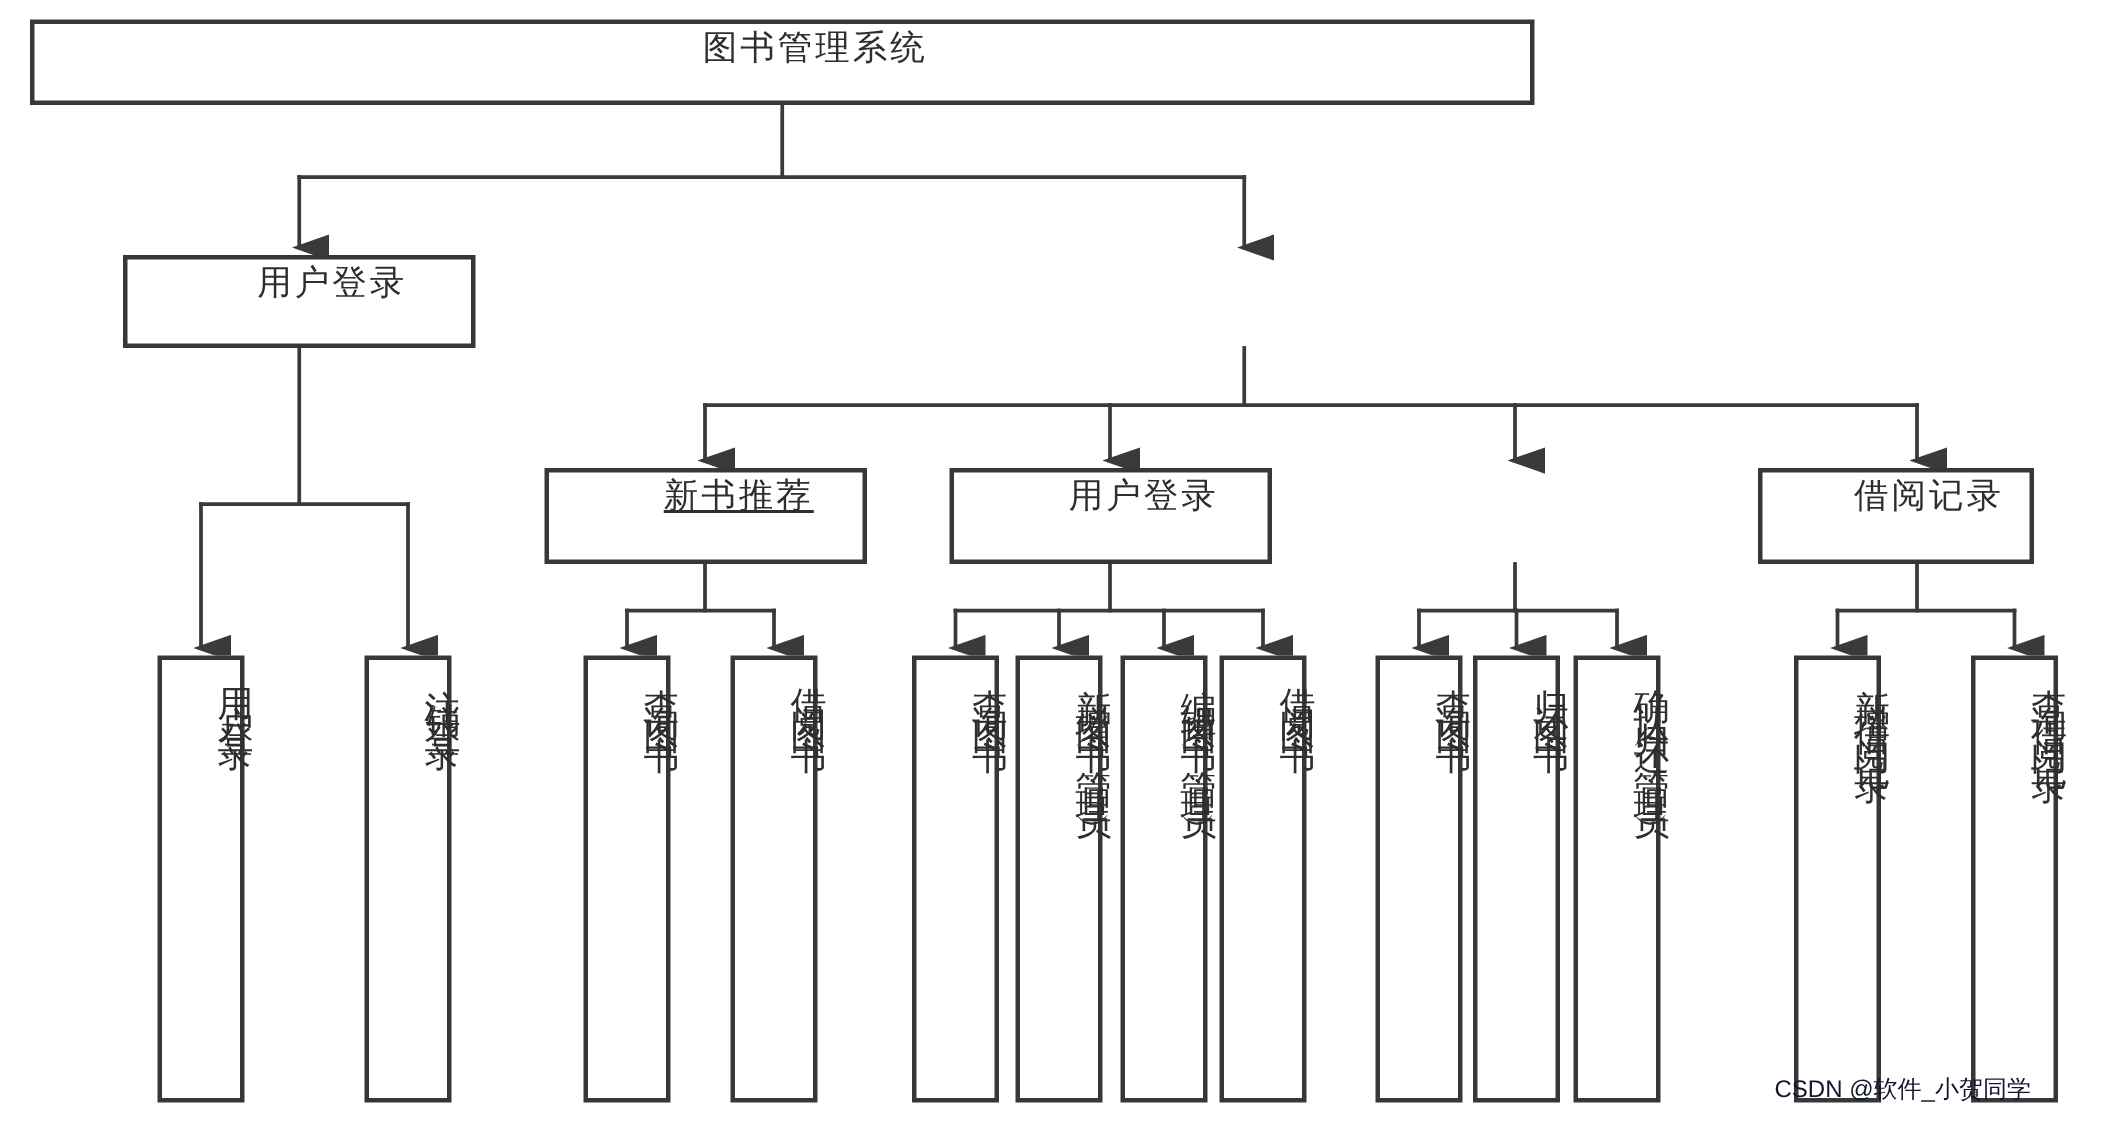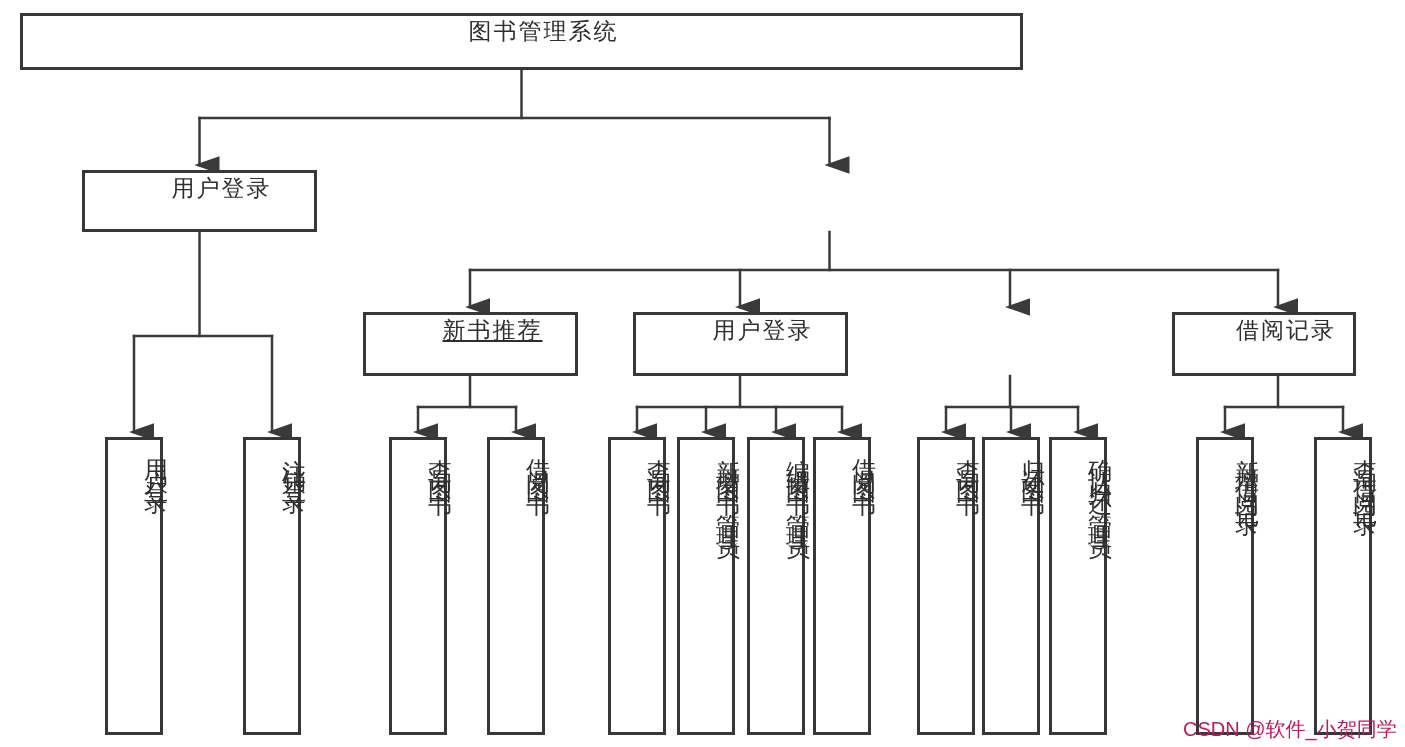--- a/index.html
+++ b/index.html
@@ -68,22 +68,22 @@
   .v8  { left: 813px; }
   .v9  { left: 917px; }
   .v10 { left: 982px; }
   .v11 { left: 1049px; }
   .v12 { left: 1196px; }
   .v13 { left: 1314px; }
   .watermark {
     position: absolute;
     left: 1183px;
     top: 716px;
-    font-size: 20px;
-    color: #be185d;
+    font-size: 16px;
+    color: #0f172a;
     white-space: nowrap;
     z-index: 5;
     pointer-events: none;
   }
 </style>
 </head>
 <body>
 
 <div class="stage">
 

